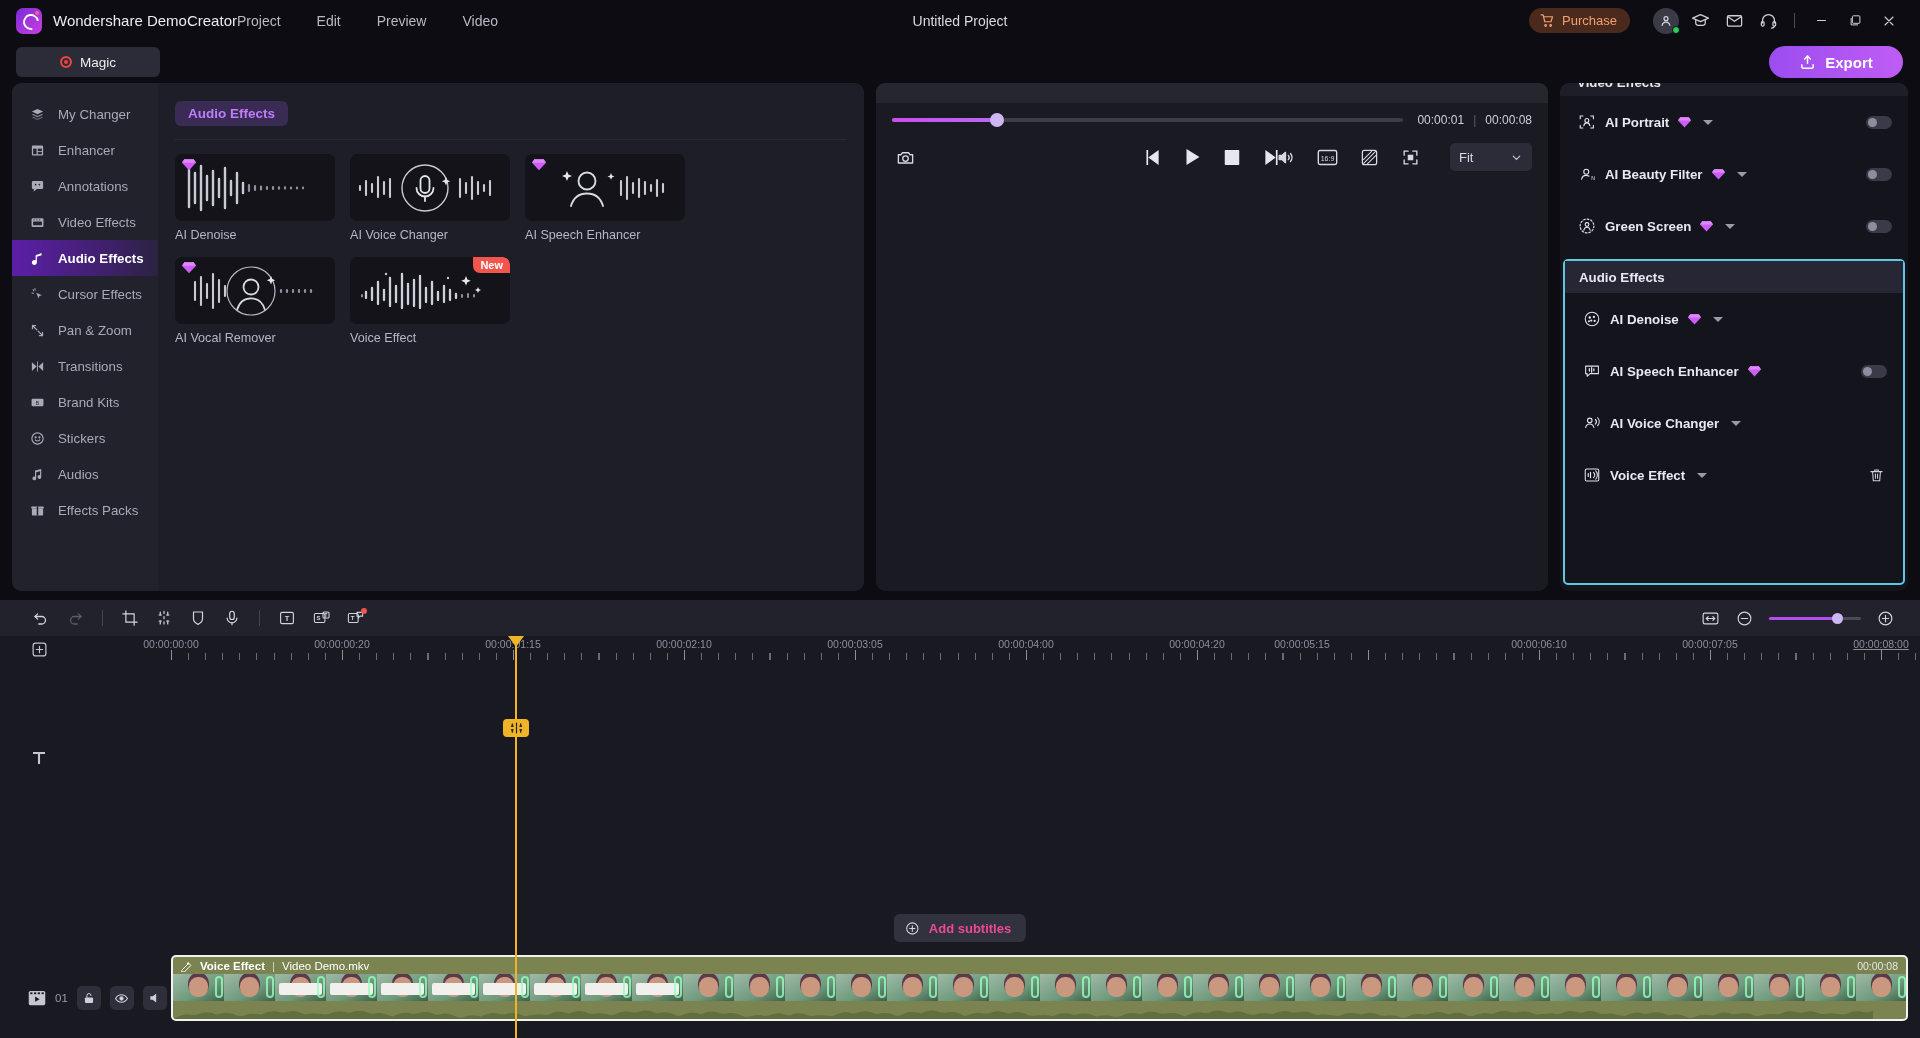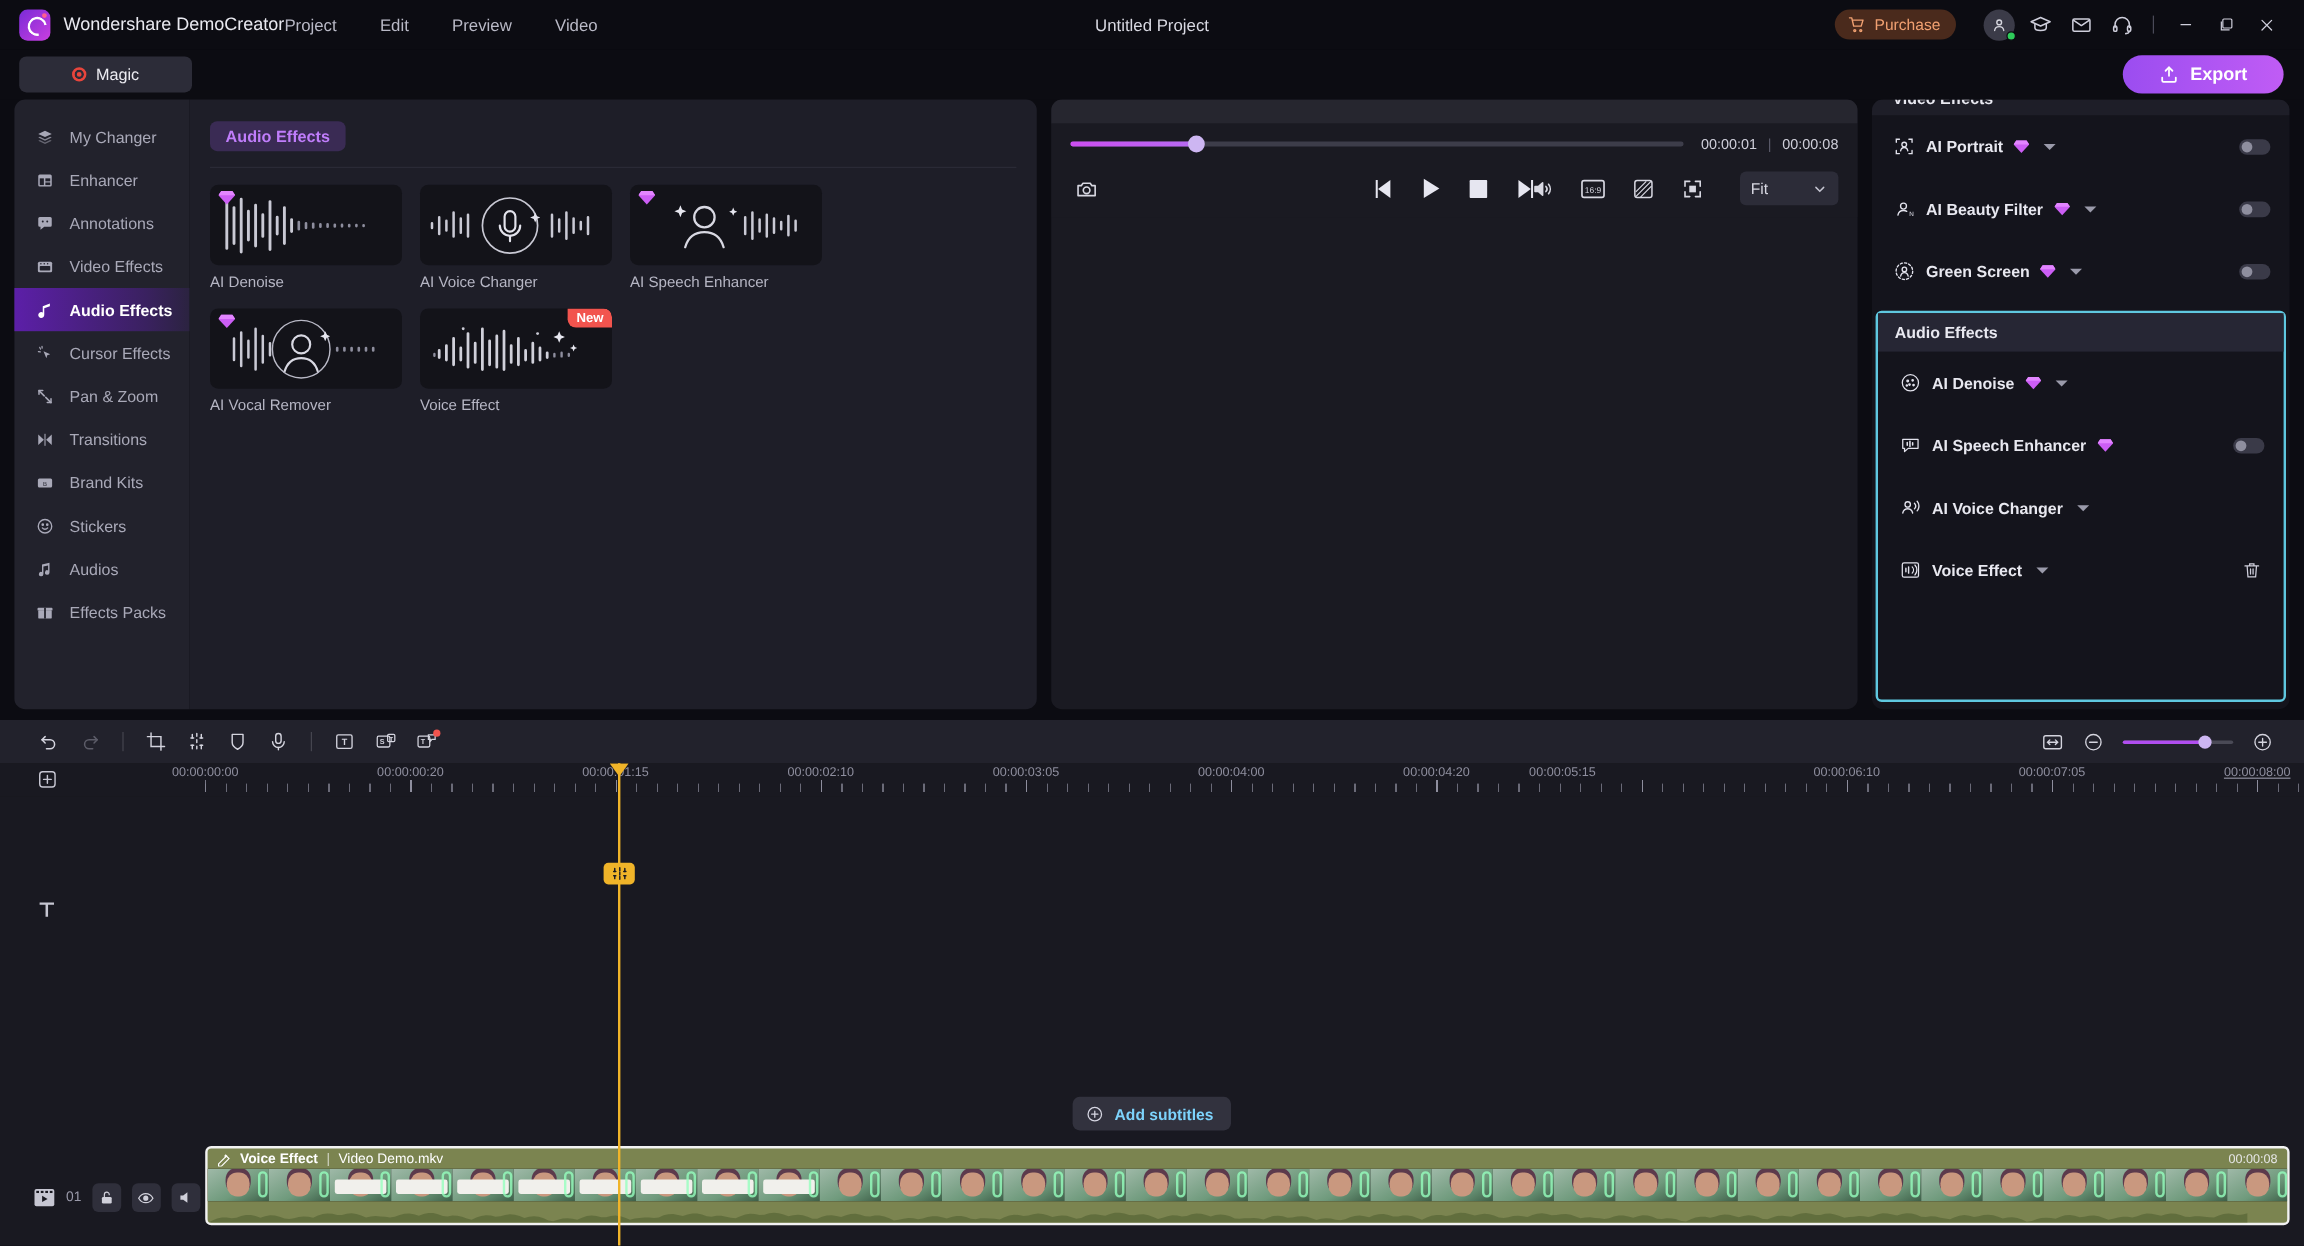--- a/index.html
+++ b/index.html
@@ -167,21 +167,21 @@
   .rticks { position:absolute; left:171px; right:0; top:0; height:28px; }
   .rtick-lbl { position:absolute; top:2px; font-size:10.5px; color:#8e8e9e; transform:translateX(-50%); white-space:nowrap; }
   .ticks { position:absolute; left:171px; right:0; bottom:4px; height:7px;
     background-image:repeating-linear-gradient(90deg,#6a6a78 0 1px, transparent 1px 17.1px); }
   .ticks.major { height:10px; bottom:4px;
     background-image:repeating-linear-gradient(90deg,#8e8e9e 0 1px, transparent 1px 171px); }
   .tl-body { flex:1; position:relative; background:#191921; }
   .texticon { position:absolute; left:30px; top:85px; }
   .addsub { position:absolute; left:50%; transform:translateX(-50%); top:902px; height:28px;
     background:#32323e; border-radius:6px; display:flex; align-items:center; gap:9px; padding:0 15px 0 11px;
-    font-size:13px; font-weight:bold; color:#7dd3fc; }
+    font-size:13px; font-weight:bold; color:#ec4899; }
   .trackhdr { position:absolute; left:28px; top:975px; display:flex; align-items:center; gap:9px; }
   .thnum { font-size:11.5px; color:#9a9aaa; }
   .thbtn { width:24px; height:24px; border-radius:5px; background:#2f2f3b; display:flex; align-items:center; justify-content:center; }
   .clip { position:absolute; left:171px; right:12px; top:944px; height:66px; background:#7b8450;
     border-radius:5px; border:2px solid #f2f2f2; overflow:hidden; }
   .clip-bar { height:17px; display:flex; align-items:center; gap:7px; padding-left:7px; font-size:11.5px; color:#fff; }
   .clip-bar .b { font-weight:bold; }
   .clip-right { margin-left:auto; padding-right:8px; font-size:10.5px; color:#e6e6e6; }
   .filmstrip { height:27px; display:flex; background:#12120f; overflow:hidden; }
   .frm { width:51px; height:27px; flex:none; position:relative; overflow:hidden;

